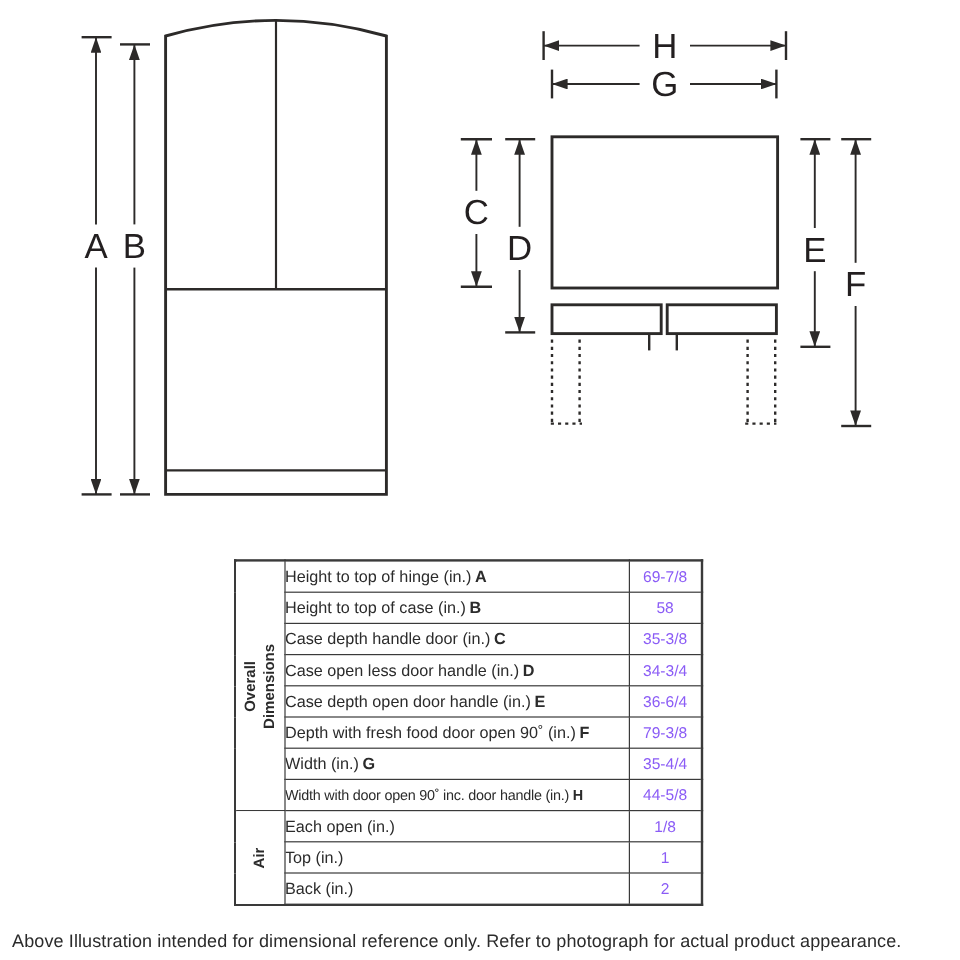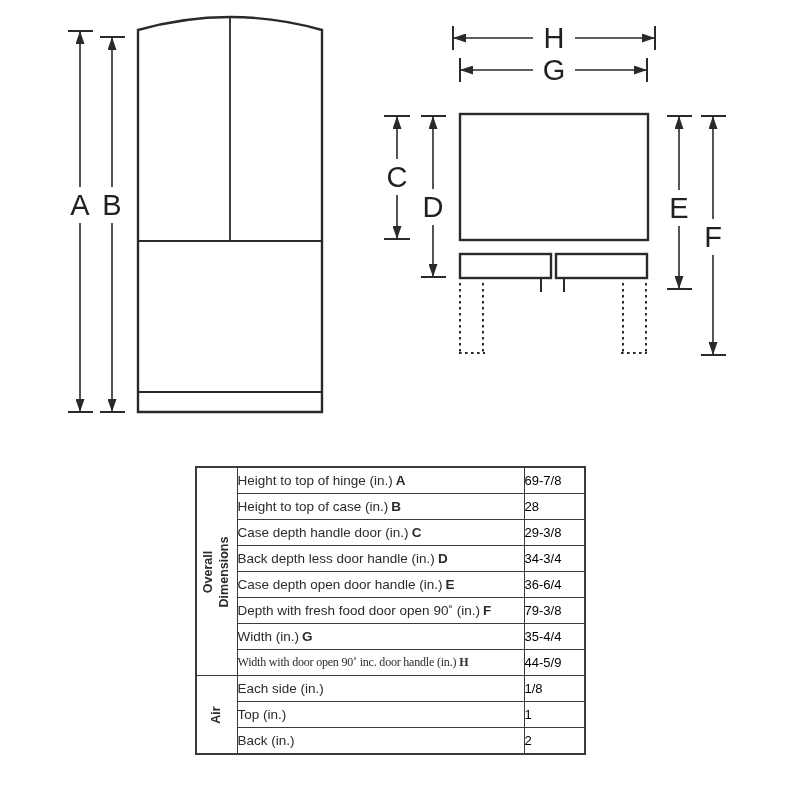--- a/index.html
+++ b/index.html
@@ -56,26 +56,25 @@
     white-space: nowrap;
     color: #2b2b2b;
   }
   td.label-cell b {
     margin-left: 3px;
     font-weight: bold;
   }
   td.label-cell.tight {
     font-size: 12px;
     letter-spacing: -0.2px;
-    font-family: Liberation Serif, serif;
   }
   td.value-cell {
-    text-align: left;
+    text-align: center;
     font-size: 13px;
-    color: #000000;
+    color: #8b5cf6;
     white-space: nowrap;
   }
   th.section-cell {
     position: relative;
     background: #ffffff;
     font-weight: bold;
   }
   .vtext {
     position: absolute;
     top: 50%;
@@ -224,62 +223,63 @@
             <div class="vtext">
               <div>Overall</div>
               <div>Dimensions</div>
             </div>
           </th>
           <td class="label-cell"><span>Height to top of hinge (in.)</span><b>A</b></td>
           <td class="value-cell">69-7/8</td>
         </tr>
         <tr>
           <td class="label-cell"><span>Height to top of case (in.)</span><b>B</b></td>
-          <td class="value-cell">28</td>
+          <td class="value-cell">58</td>
         </tr>
         <tr>
           <td class="label-cell"><span>Case depth handle door (in.)</span><b>C</b></td>
-          <td class="value-cell">29-3/8</td>
-        </tr>
-        <tr>
-          <td class="label-cell"><span>Back depth less door handle (in.)</span><b>D</b></td>
+          <td class="value-cell">35-3/8</td>
+        </tr>
+        <tr>
+          <td class="label-cell"><span>Case open less door handle (in.)</span><b>D</b></td>
           <td class="value-cell">34-3/4</td>
         </tr>
         <tr>
           <td class="label-cell"><span>Case depth open door handle (in.)</span><b>E</b></td>
           <td class="value-cell">36-6/4</td>
         </tr>
         <tr>
           <td class="label-cell"><span>Depth with fresh food door open 90˚ (in.)</span><b>F</b></td>
           <td class="value-cell">79-3/8</td>
         </tr>
         <tr>
           <td class="label-cell"><span>Width (in.)</span><b>G</b></td>
           <td class="value-cell">35-4/4</td>
         </tr>
         <tr>
           <td class="label-cell tight"><span>Width with door open 90˚ inc. door handle (in.)</span><b>H</b></td>
-          <td class="value-cell">44-5/9</td>
+          <td class="value-cell">44-5/8</td>
         </tr>
         <tr>
           <th class="section-cell" rowspan="3">
             <div class="vtext">
               <div>Air</div>
             </div>
           </th>
-          <td class="label-cell"><span>Each side (in.)</span></td>
+          <td class="label-cell"><span>Each open (in.)</span></td>
           <td class="value-cell">1/8</td>
         </tr>
         <tr>
           <td class="label-cell"><span>Top (in.)</span></td>
           <td class="value-cell">1</td>
         </tr>
         <tr>
           <td class="label-cell"><span>Back (in.)</span></td>
           <td class="value-cell">2</td>
         </tr>
       </tbody>
     </table>
   </div>
 
   
+  <div class="caption">Above Illustration intended for dimensional reference only. Refer to photograph for actual product appearance.</div>
 
 </div>
 
 </body></html>

